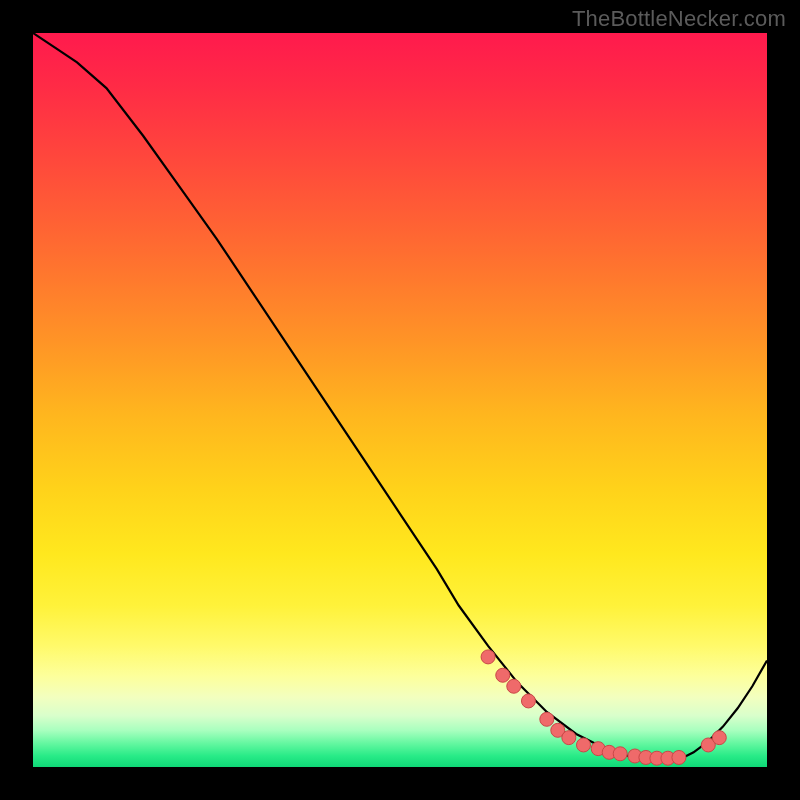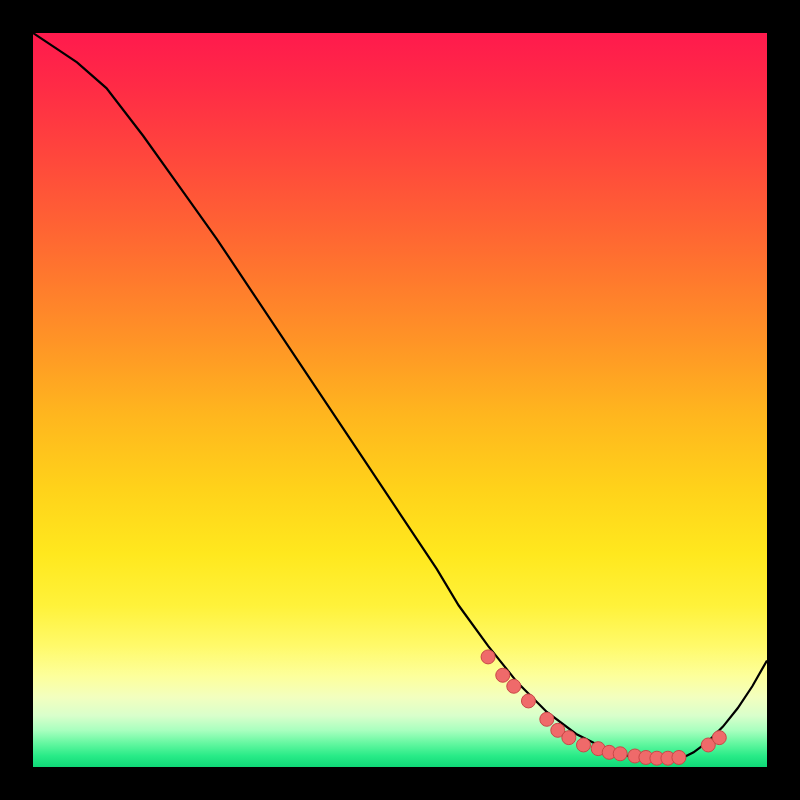--- a/index.html
+++ b/index.html
@@ -26,20 +26,21 @@
     top: 33px;
     width: 734px;
     height: 734px;
   }
   .plot svg { display: block; }
 </style>
 </head>
 <body>
 
 <div class="frame">
+  <div class="watermark">TheBottleNecker.com</div>
 
   <div class="plot">
     <svg id="plot-svg" width="734" height="734" viewBox="0 0 734 734">
       <defs>
         <linearGradient id="bg-grad" x1="0" y1="0" x2="0" y2="1">
             <stop offset="0.00%" stop-color="#ff1a4d"></stop>
             <stop offset="7.00%" stop-color="#ff2a46"></stop>
             <stop offset="18.00%" stop-color="#ff4a3b"></stop>
             <stop offset="30.00%" stop-color="#ff6e30"></stop>
             <stop offset="42.00%" stop-color="#ff9426"></stop>

